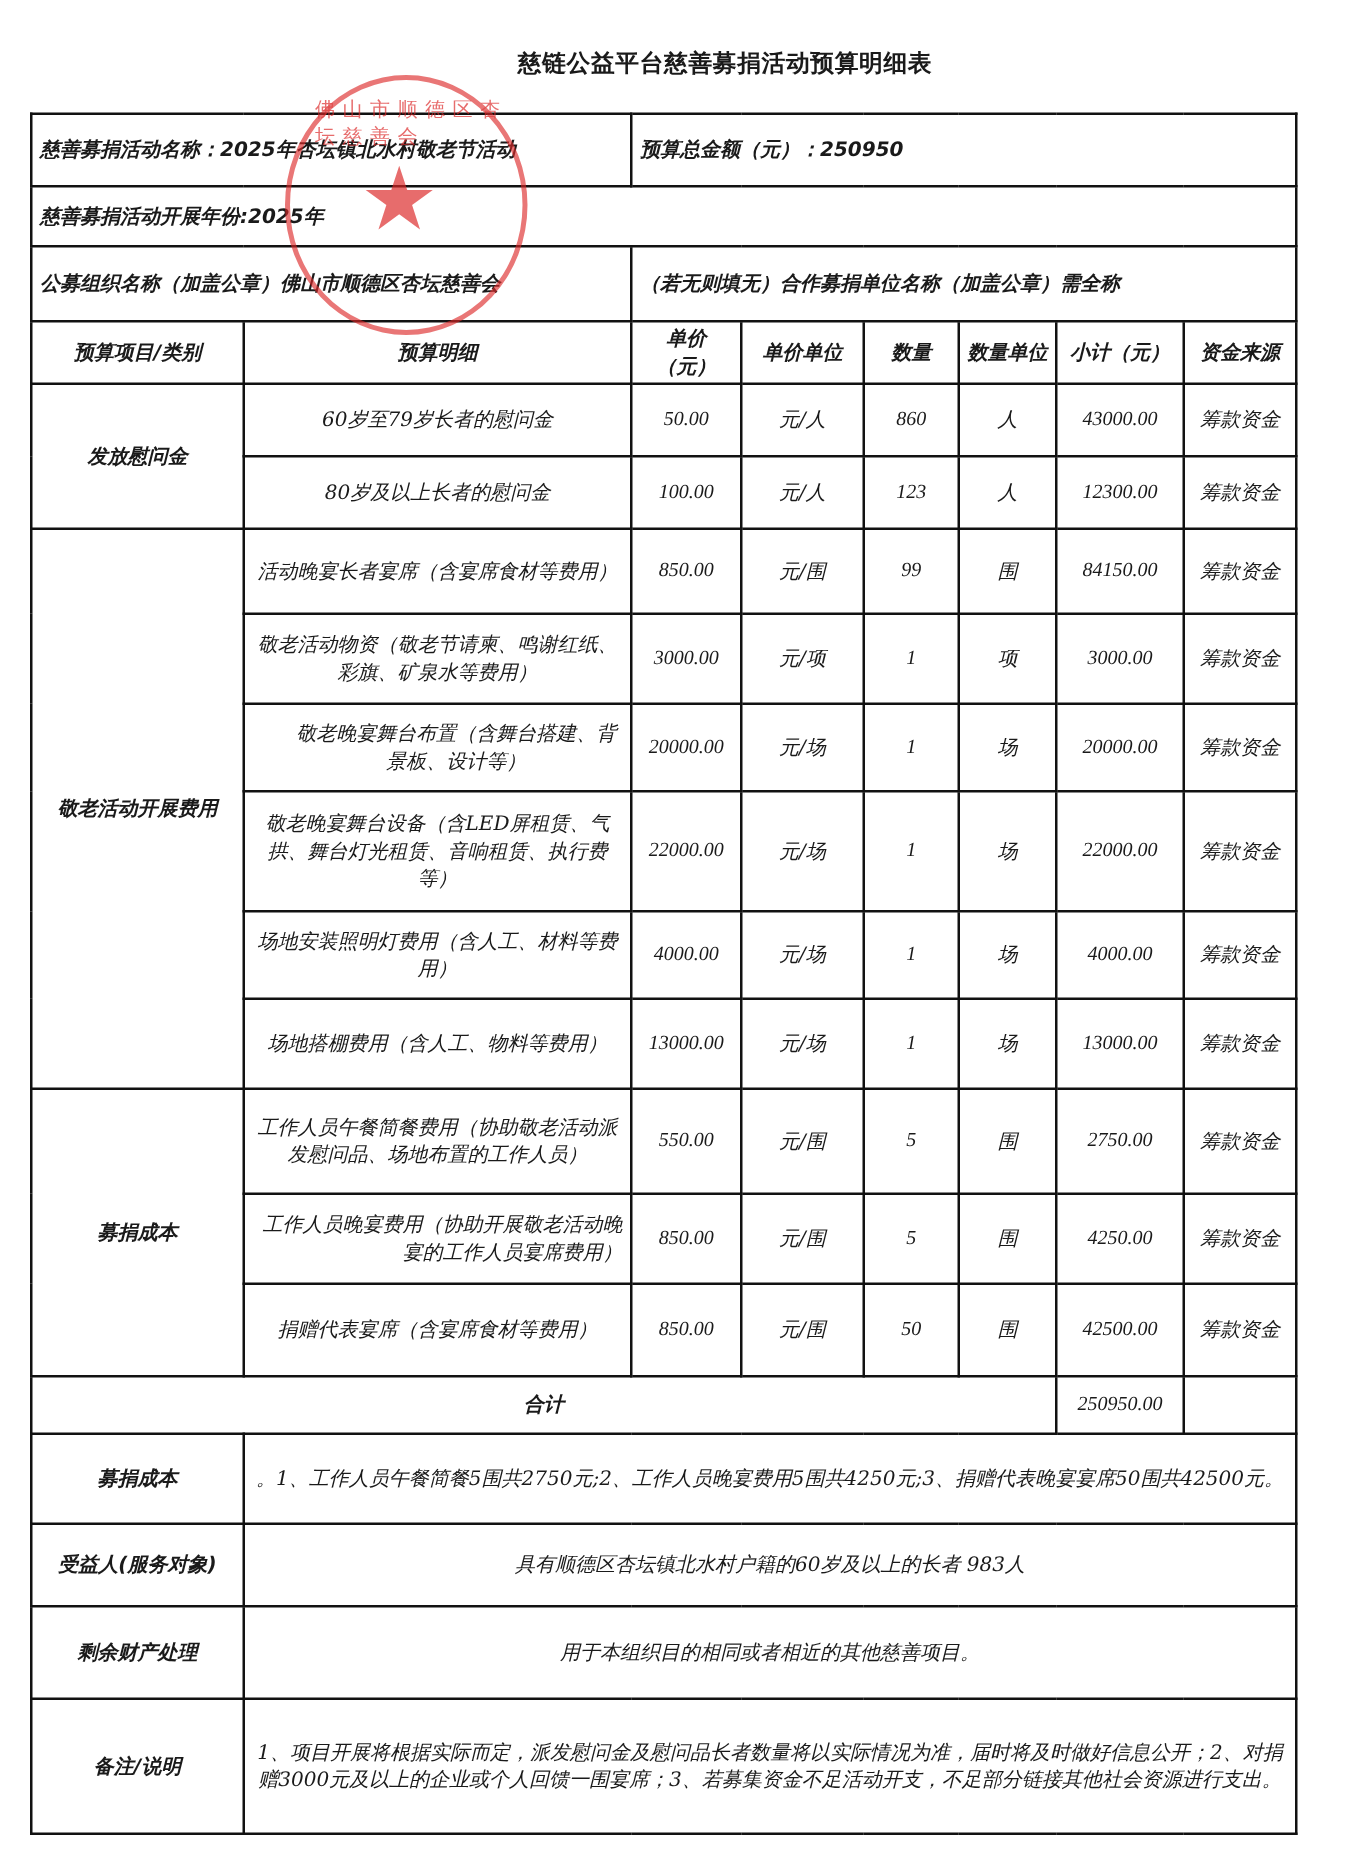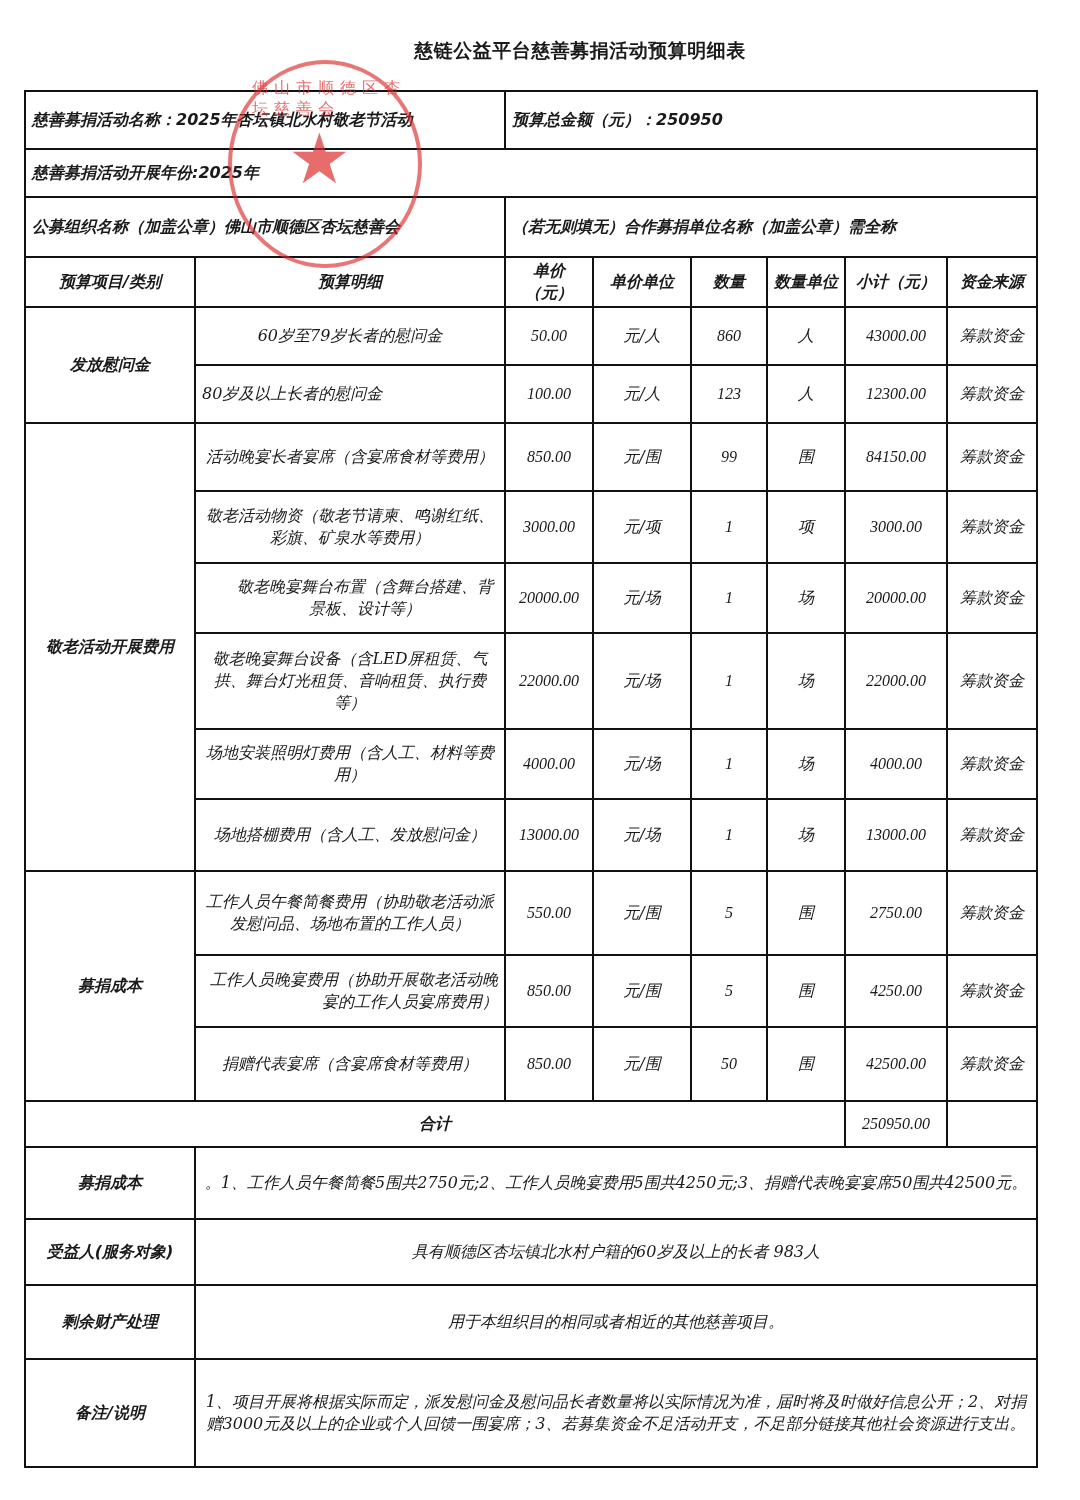--- a/index.html
+++ b/index.html
@@ -78,21 +78,21 @@
         <td rowspan="2" class="hdr c">发放慰问金</td>
         <td class="l" style="text-align: center;">60岁至79岁长者的慰问金</td>
         <td class="c num">50.00</td>
         <td class="c">元/人</td>
         <td class="c num">860</td>
         <td class="c">人</td>
         <td class="c num">43000.00</td>
         <td class="c">筹款资金</td>
       </tr>
       <tr style="height: 58px;">
-        <td class="l" style="text-align: left;">80岁及以上长者的慰问金</td>
+        <td class="l" style="text-align: center;">80岁及以上长者的慰问金</td>
         <td class="c num">100.00</td>
         <td class="c">元/人</td>
         <td class="c num">123</td>
         <td class="c">人</td>
         <td class="c num">12300.00</td>
         <td class="c">筹款资金</td>
       </tr>
       <tr style="height: 68px;">
         <td rowspan="6" class="hdr c">敬老活动开展费用</td>
         <td class="l" style="text-align: center;">活动晚宴长者宴席（含宴席食材等费用）</td>
@@ -133,21 +133,21 @@
       <tr style="height: 70px;">
         <td class="l" style="text-align: center;">场地安装照明灯费用（含人工、材料等费用）</td>
         <td class="c num">4000.00</td>
         <td class="c">元/场</td>
         <td class="c num">1</td>
         <td class="c">场</td>
         <td class="c num">4000.00</td>
         <td class="c">筹款资金</td>
       </tr>
       <tr style="height: 72px;">
-        <td class="l" style="text-align: center;">场地搭棚费用（含人工、发放慰问金）</td>
+        <td class="l" style="text-align: center;">场地搭棚费用（含人工、物料等费用）</td>
         <td class="c num">13000.00</td>
         <td class="c">元/场</td>
         <td class="c num">1</td>
         <td class="c">场</td>
         <td class="c num">13000.00</td>
         <td class="c">筹款资金</td>
       </tr>
       <tr style="height: 84px;">
         <td rowspan="3" class="hdr c">募捐成本</td>
         <td class="l" style="text-align: center;">工作人员午餐简餐费用（协助敬老活动派发慰问品、场地布置的工作人员）</td>

